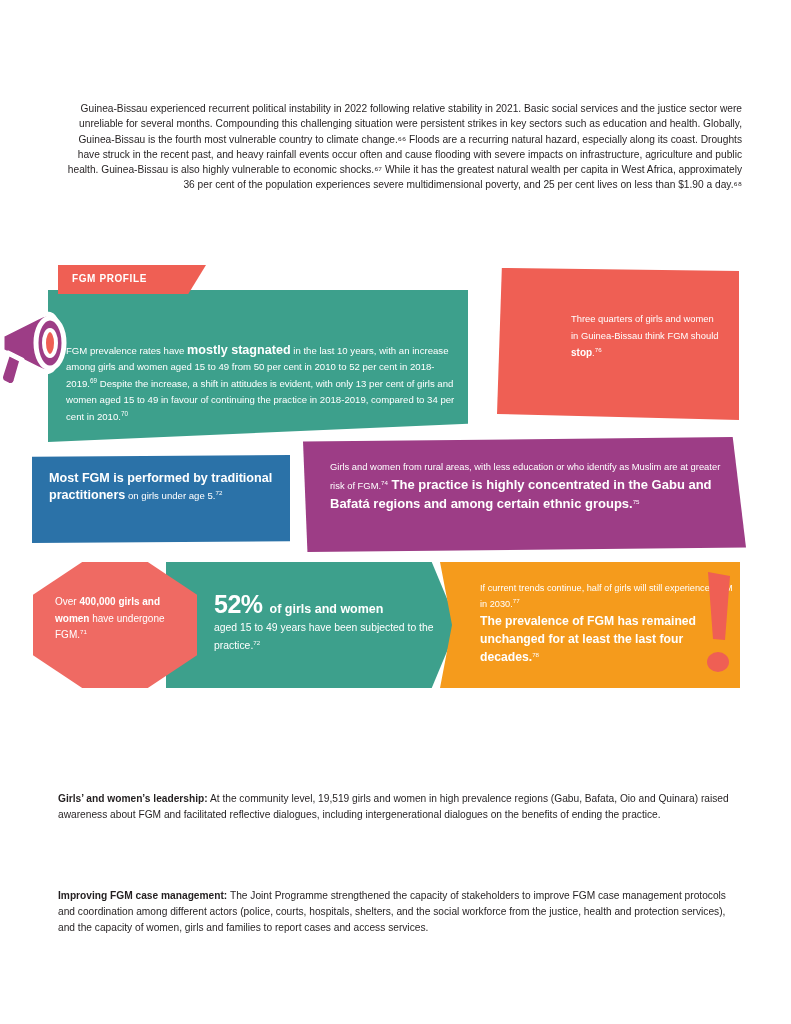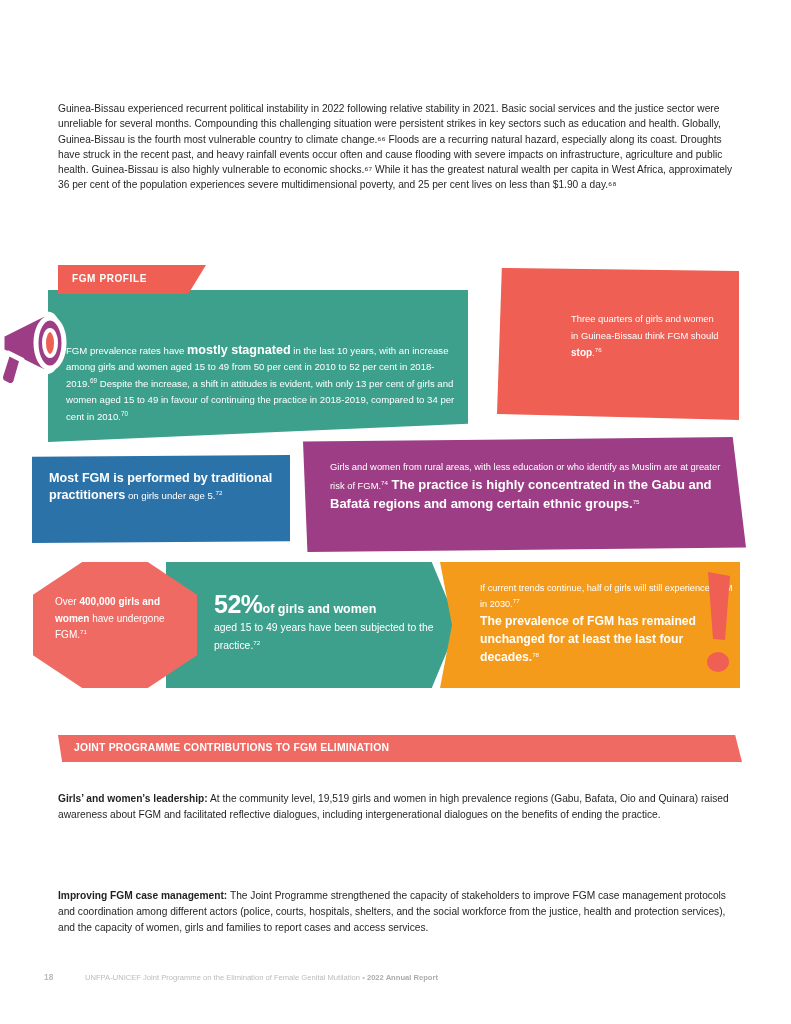--- a/index.html
+++ b/index.html
@@ -17,21 +17,21 @@
   .title{
     position:absolute;left:57px;top:45px;
     font-size:40px;font-weight:bold;color:#8e4b9e;
     letter-spacing:-0.5px;line-height:1;
   }
 
   
   .intro{
     position:absolute;left:58px;top:101px;width:684px;
     font-size:10.2px;line-height:15.3px;color:#231f20;
-    text-align:left;
+    text-align:right;
   }
 
   
   .info{position:absolute;left:0;top:262px;width:698px;height:455px;}
 
   
   .tab-fgm{
     position:absolute;left:58px;top:3px;width:148px;height:29px;
     background:#ef5f54;
     clip-path:polygon(0 0,100% 0,88% 100%,0 100%);
@@ -118,21 +118,21 @@
     position:absolute;left:166px;top:300px;width:292px;height:126px;
     background:#3da08c;
     clip-path:polygon(0 0,91% 0,100% 50%,91% 100%,0 100%);
     z-index:3;
   }
   .arrow-teal .txt{
     position:absolute;left:48px;top:33px;width:232px;
     color:#ffffff;font-size:10.4px;line-height:18px;
   }
   .arrow-teal .big{font-size:25px;font-weight:bold;letter-spacing:-0.5px;}
-  .arrow-teal .med{font-size:12.5px;font-weight:bold;}
+  .arrow-teal .med{font-size:12.5px;font-weight:bold;padding-left:7px;}
   .arrow-teal .txt sup{font-size:6.2px;vertical-align:super;line-height:0;}
 
   
   .arrow-orange{
     position:absolute;left:440px;top:300px;width:300px;height:126px;
     background:#f59b1c;
     clip-path:polygon(0 0,100% 0,100% 100%,0 100%,4% 50%);
     z-index:3;
   }
   .arrow-orange .txt{
@@ -237,29 +237,22 @@
         <span>If current trends continue, half of girls will still experience FGM in 2030.</span><sup>77</sup><br><b>The prevalence of FGM has remained unchanged for at least the last four decades.</b><sup>78</sup>
       </div>
     </div>
     <svg class="excl" viewBox="0 0 30 110">
       <path d="M4 2 L26 6 L21 70 L9 69 Z" fill="#ef5f54"></path>
       <ellipse cx="14" cy="92" rx="11" ry="10" fill="#ef5f54"></ellipse>
     </svg>
 
   </div>
 
-  <div class="banner">
-    <span class="lbl">JOINT PROGRAMME CONTRIBUTIONS TO FGM ELIMINATION</span>
-  </div>
 
   <div class="para p1">
     <b>Girls’ and women’s leadership:</b><span> At the community level, 19,519 girls and women in high prevalence regions (Gabu, Bafata, Oio and Quinara) raised awareness about FGM and facilitated reflective dialogues, including intergenerational dialogues on the benefits of ending the practice.</span>
   </div>
   <div class="para p2">
     <b>Improving FGM case management:</b><span> The Joint Programme strengthened the capacity of stakeholders to improve FGM case management protocols and coordination among different actors (police, courts, hospitals, shelters, and the social workforce from the justice, health and protection services), and the capacity of women, girls and families to report cases and access services.</span>
   </div>
 
-  <div class="footer">
-    <span class="pg">18</span>
-    <span class="ft"><span>UNFPA-UNICEF Joint Programme on the Elimination of Female Genital Mutilation  •  </span><b>2022 Annual Report</b></span>
-  </div>
 
 </div>
 
 </body></html>

